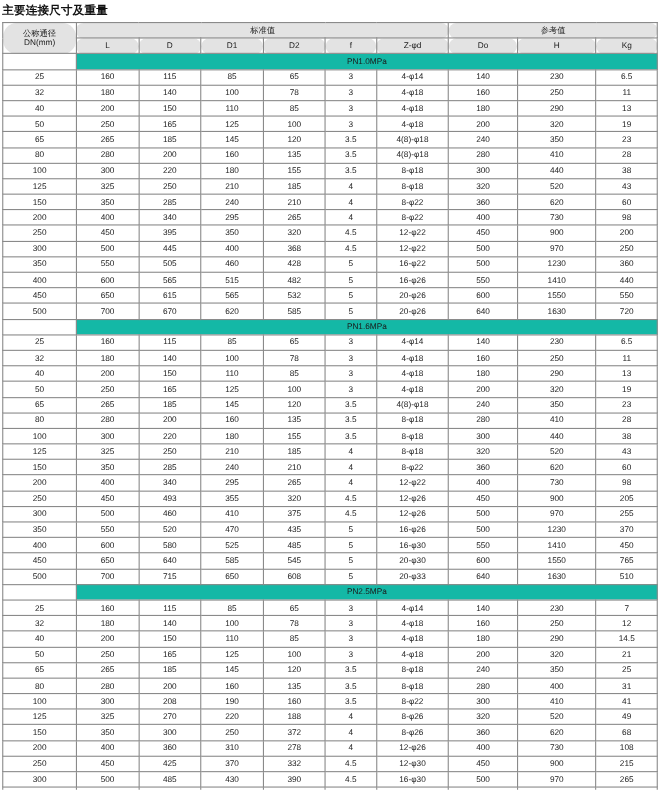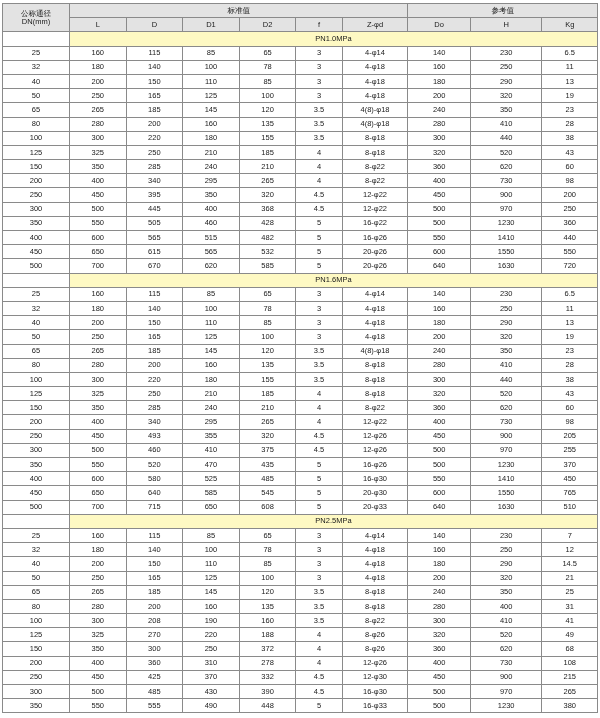--- a/index.html
+++ b/index.html
@@ -38,28 +38,29 @@
     text-align: center;
     vertical-align: middle;
     padding: 0;
     height: 14.2px;
     line-height: 1.05;
     color: #1a1a1a;
   }
   thead td, thead th {
     background: #e3e3e3;
     font-size: 7.5px;
+    border-radius: 12px;
   }
   .hdr-dn {
     font-size: 7px;
     line-height: 1.15;
     padding: 1px 0;
   }
   .press-row td {
-    background: #fef9c3;
+    background: #14b8a6;
     height: 13px;
     font-size: 7.5px;
   }
   .press-row td.lbl {
     background: #ffffff;
   }
   .c-dn   { width: 58px; }
   .c-l    { width: 49px; }
   .c-d    { width: 49px; }
   .c-d1   { width: 49px; }
@@ -67,20 +68,21 @@
   .c-f    { width: 40px; }
   .c-zpd  { width: 57px; }
   .c-do   { width: 54px; }
   .c-h    { width: 62px; }
   .c-kg   { width: 48px; }
 </style>
 </head>
 <body>
 
 <div class="page">
+  <div class="doc-title">主要连接尺寸及重量</div>
 
   <table class="spec">
     <colgroup>
       <col class="c-dn">
         <col class="c-l">
         <col class="c-d">
         <col class="c-d1">
         <col class="c-d2">
       <col class="c-f">
         <col class="c-zpd">

